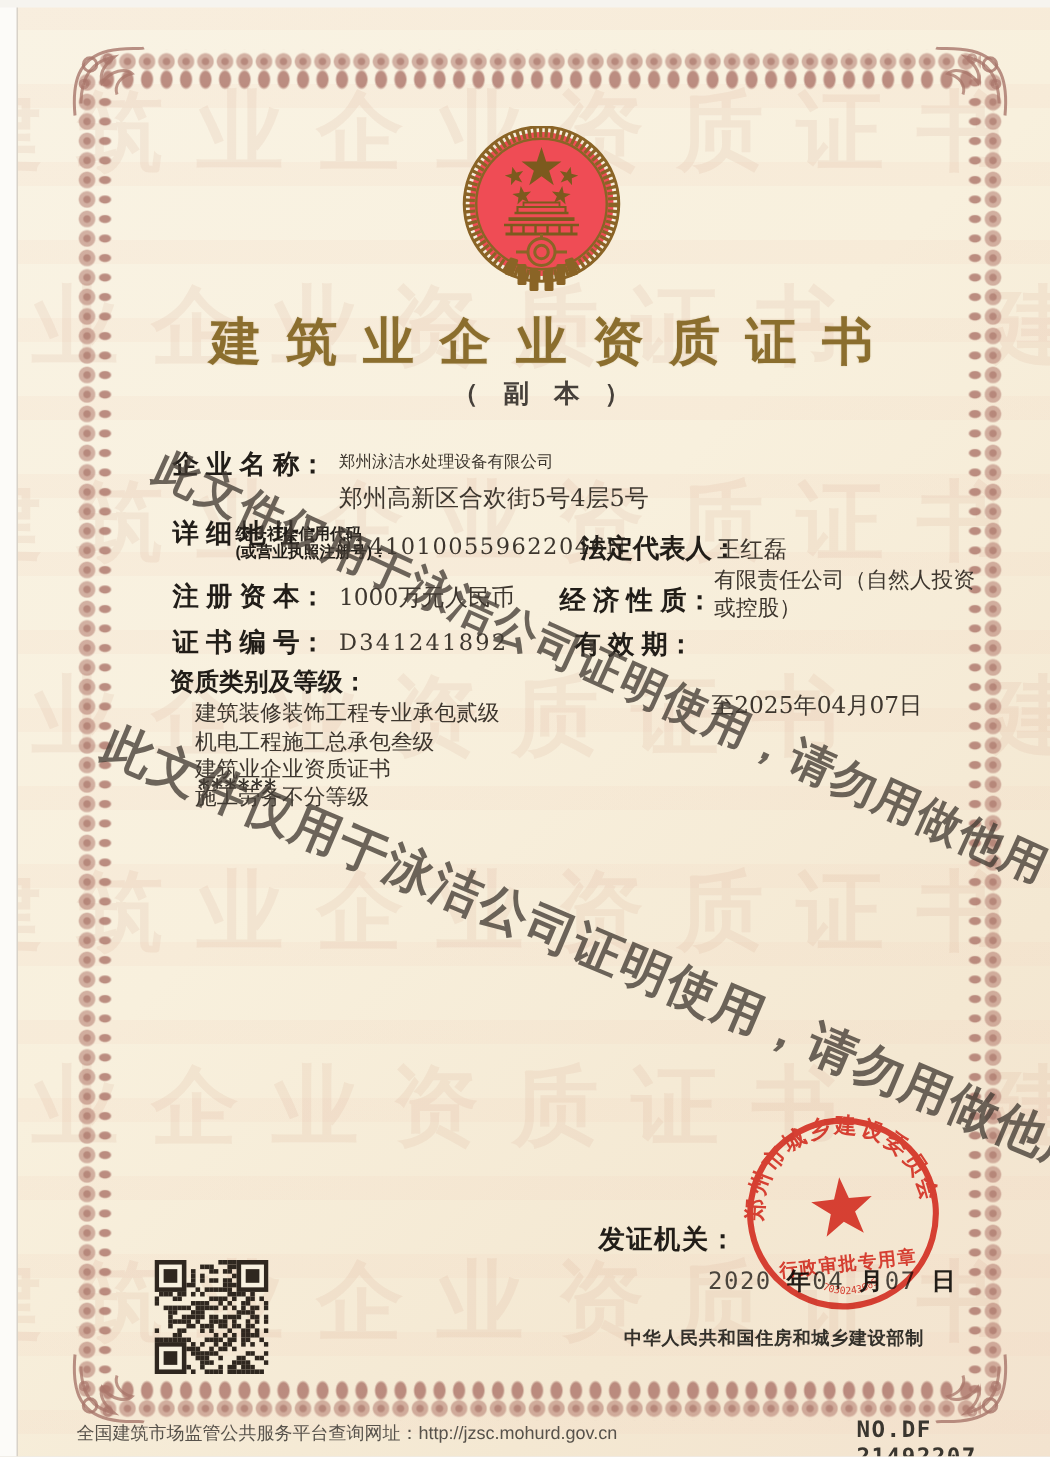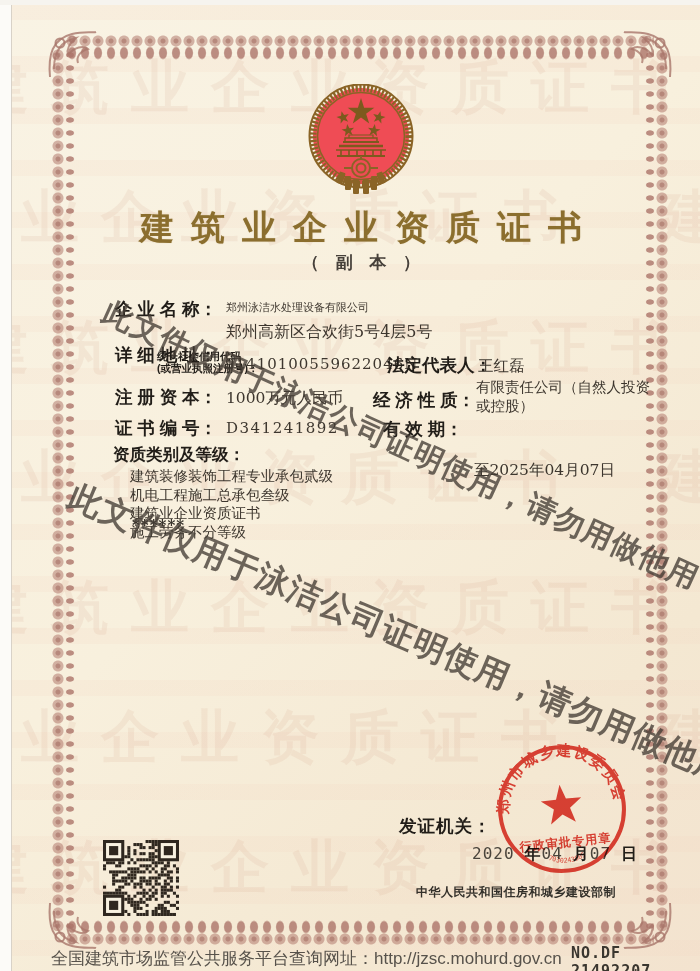--- a/index.html
+++ b/index.html
@@ -101,21 +101,21 @@
   
   .wm{
     position:absolute;white-space:nowrap;font-weight:600;
     color:rgba(68,60,52,.78);pointer-events:none;
     font-family:"Liberation Sans",sans-serif;
   }
   .wm-a{left:102px;top:288px;font-size:30px;letter-spacing:1px;transform:rotate(24.5deg);transform-origin:left top;}
   .wm-b{left:68px;top:470px;font-size:33px;letter-spacing:1px;transform:rotate(23deg);transform-origin:left top;}
 
   
-  .footer-url{position:absolute;left:40px;top:943px;font-size:17px;color:#57524b;}
+  .footer-url{position:absolute;left:40px;top:943px;font-size:12px;color:#57524b;}
   .footer-serial{position:absolute;left:560px;top:940px;font-size:15px;font-weight:bold;color:#3a362f;font-family:"DejaVu Sans Mono",monospace;letter-spacing:1px;}
 </style>
 </head>
 <body>
 
 <div class="photo">
   <div class="paper">
 
     <div id="latent">
         <div class="latent-row" style="top: 45px; left: -40px;">建筑业企业资质证书　建筑业企业资质证书</div>

